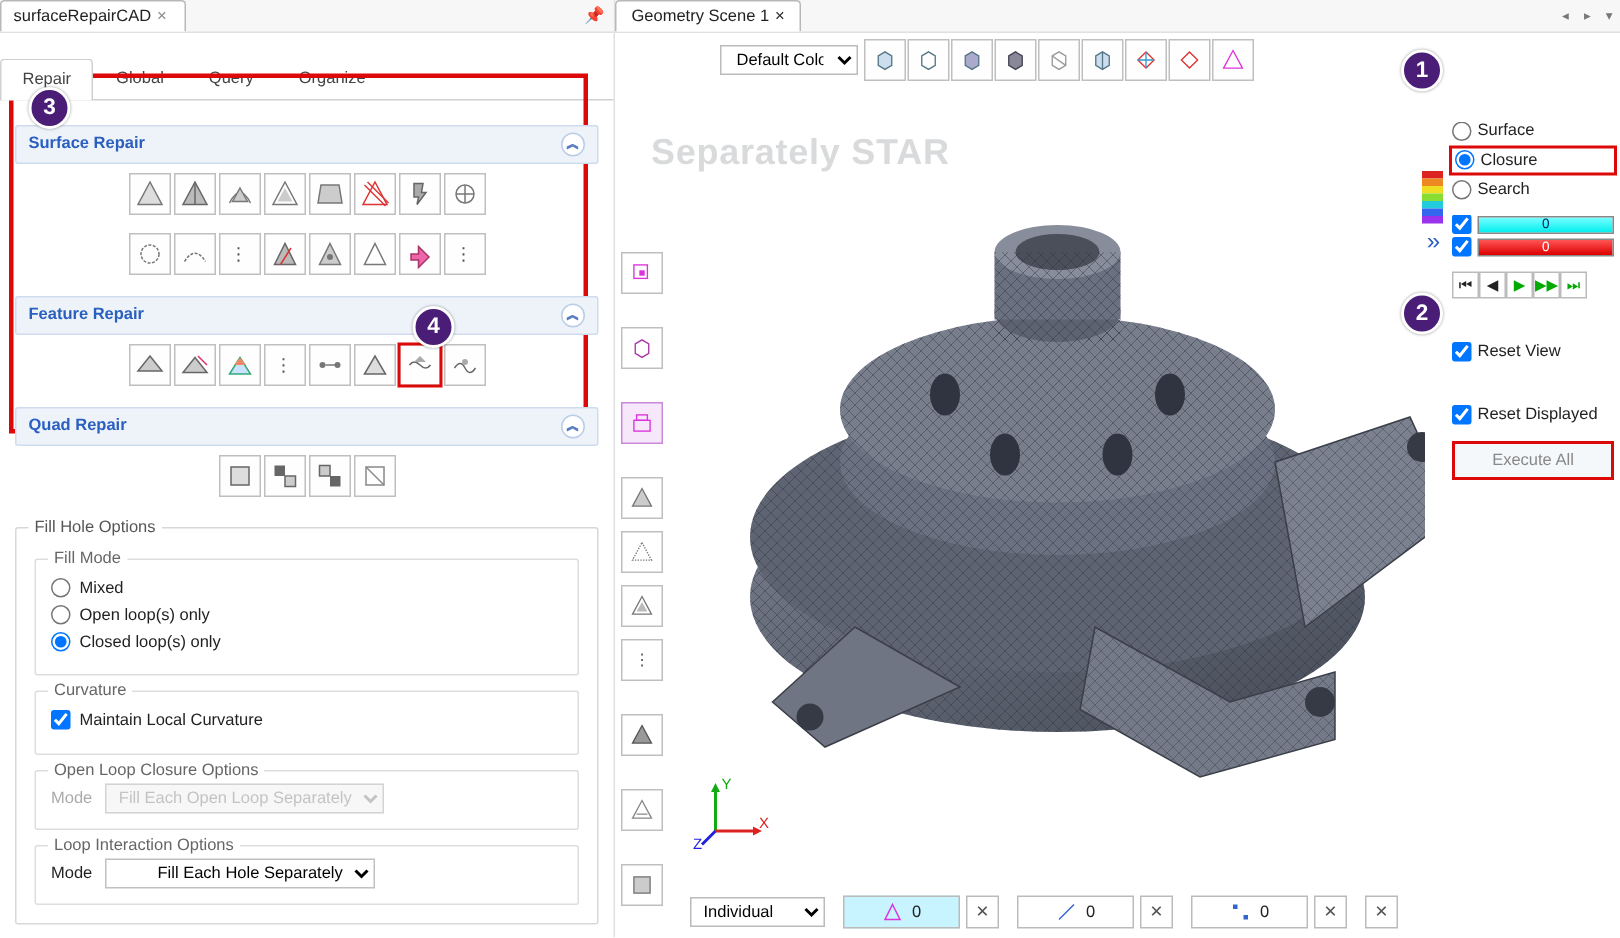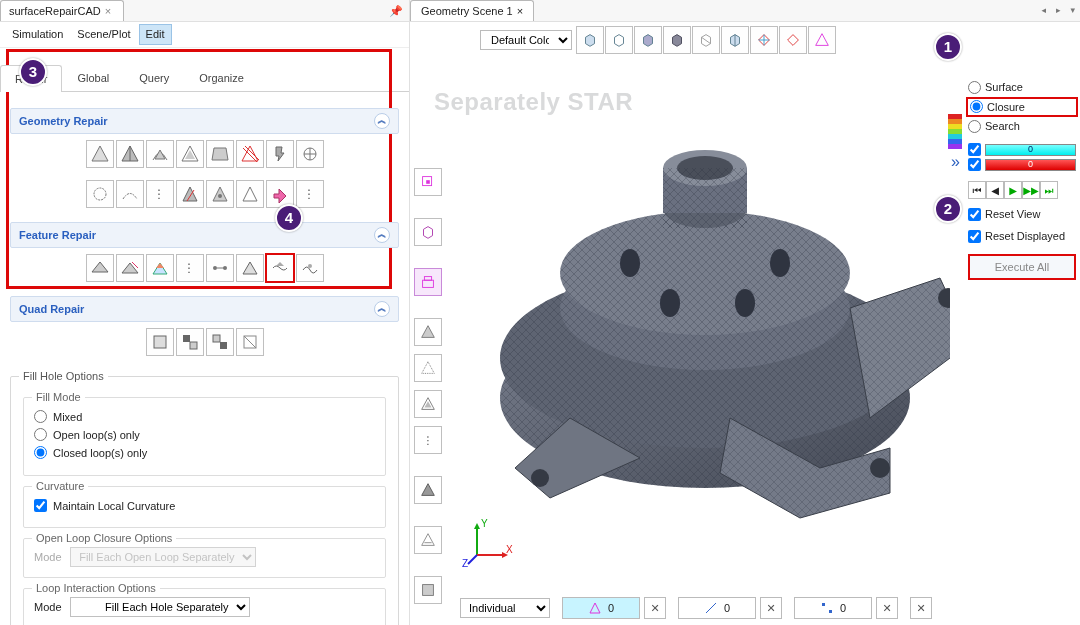--- a/index.html
+++ b/index.html
@@ -90,21 +90,21 @@
   .ropts .feat{outline:2px solid var(--highlight-red);padding:1px 2px;}
   .colorbars{display:flex;flex-direction:column;gap:2px;margin-top:6px;}
   .cbar-row{display:flex;align-items:center;gap:4px;}
   .cbar-row input{margin:0;}
   .cbar{flex:1;height:12px;display:flex;align-items:center;justify-content:center;color:#fff;font-size:9px;border:1px solid #888;}
   .cyan{background:linear-gradient(#7ff,#0ee);color:#026;}
   .red{background:linear-gradient(#f55,#d00);}
   .playbar{display:flex;gap:0;margin-top:6px;}
   .play{width:18px;height:18px;border:1px solid #bbb;display:flex;align-items:center;justify-content:center;font-size:10px;}
   .play.fwd{color:#0a0;}
-  .chkline{display:flex;align-items:center;gap:4px;margin-top:4px;}
+  .chkline{display:flex;align-items:center;gap:4px;margin-top:24px;}
   .chkline input{margin:0;}
   .execbtn{margin-top:6px;border:2px solid var(--highlight-red);background:#f5f8fb;padding:4px 0;text-align:center;color:#888;}
   .badge.b1{right:118px;top:33px;}
   .badge.b2{right:118px;top:195px;}
   .gradstrip{position:absolute;right:118px;top:56px;width:14px;display:flex;flex-direction:column;}
   .gradstrip div{height:5px;}
   .arrows{position:absolute;right:120px;top:94px;color:#2a5fbf;font-size:16px;}
 </style>
 </head>
 <body>
@@ -119,38 +119,33 @@
 
     <div class="tabbar">
       <div class="doc-tab">
         <span>surfaceRepairCAD</span>
         <span class="close">×</span>
       </div>
       <div class="sp"></div>
       <div class="pin">📌</div>
     </div>
 
-    <div class="menubar">
-      <span>Simulation</span>
-      <span>Scene/Plot</span>
-      <span class="sel">Edit</span>
-    </div>
 
     <div class="tabs2">
       <div class="tab active">Repair</div>
       <div class="tab">Global</div>
       <div class="tab">Query</div>
       <div class="tab">Organize</div>
     </div>
 
     <div class="scroll">
 
       <div class="sect">
         <div class="sect-h">
-          <span>Geometry Repair</span>
+          <span>Surface Repair</span>
           <span class="chev">︽</span>
         </div>
         <div class="icon-row">
           <div class="ico">
               <svg viewBox="0 0 20 20">
                 <polygon points="10,2 18,17 2,17" fill="#ddd" stroke="#777"></polygon>
               </svg>
             </div>
           <div class="ico">
               <svg viewBox="0 0 20 20">

